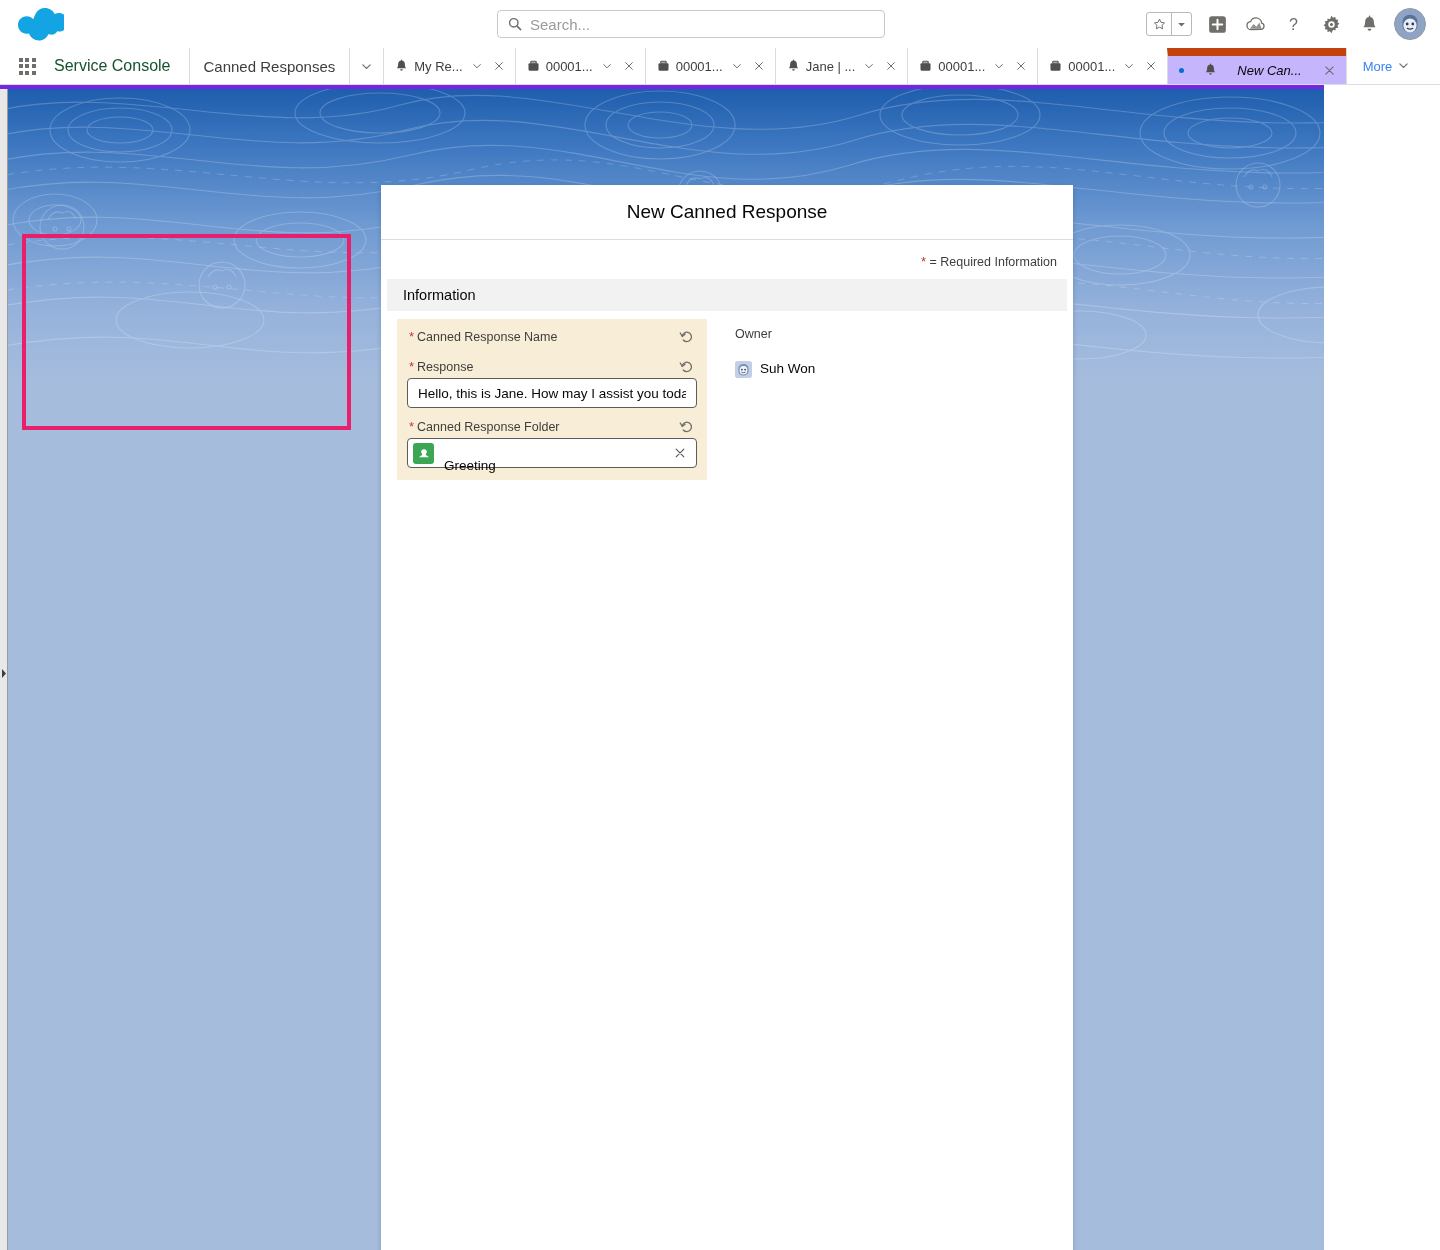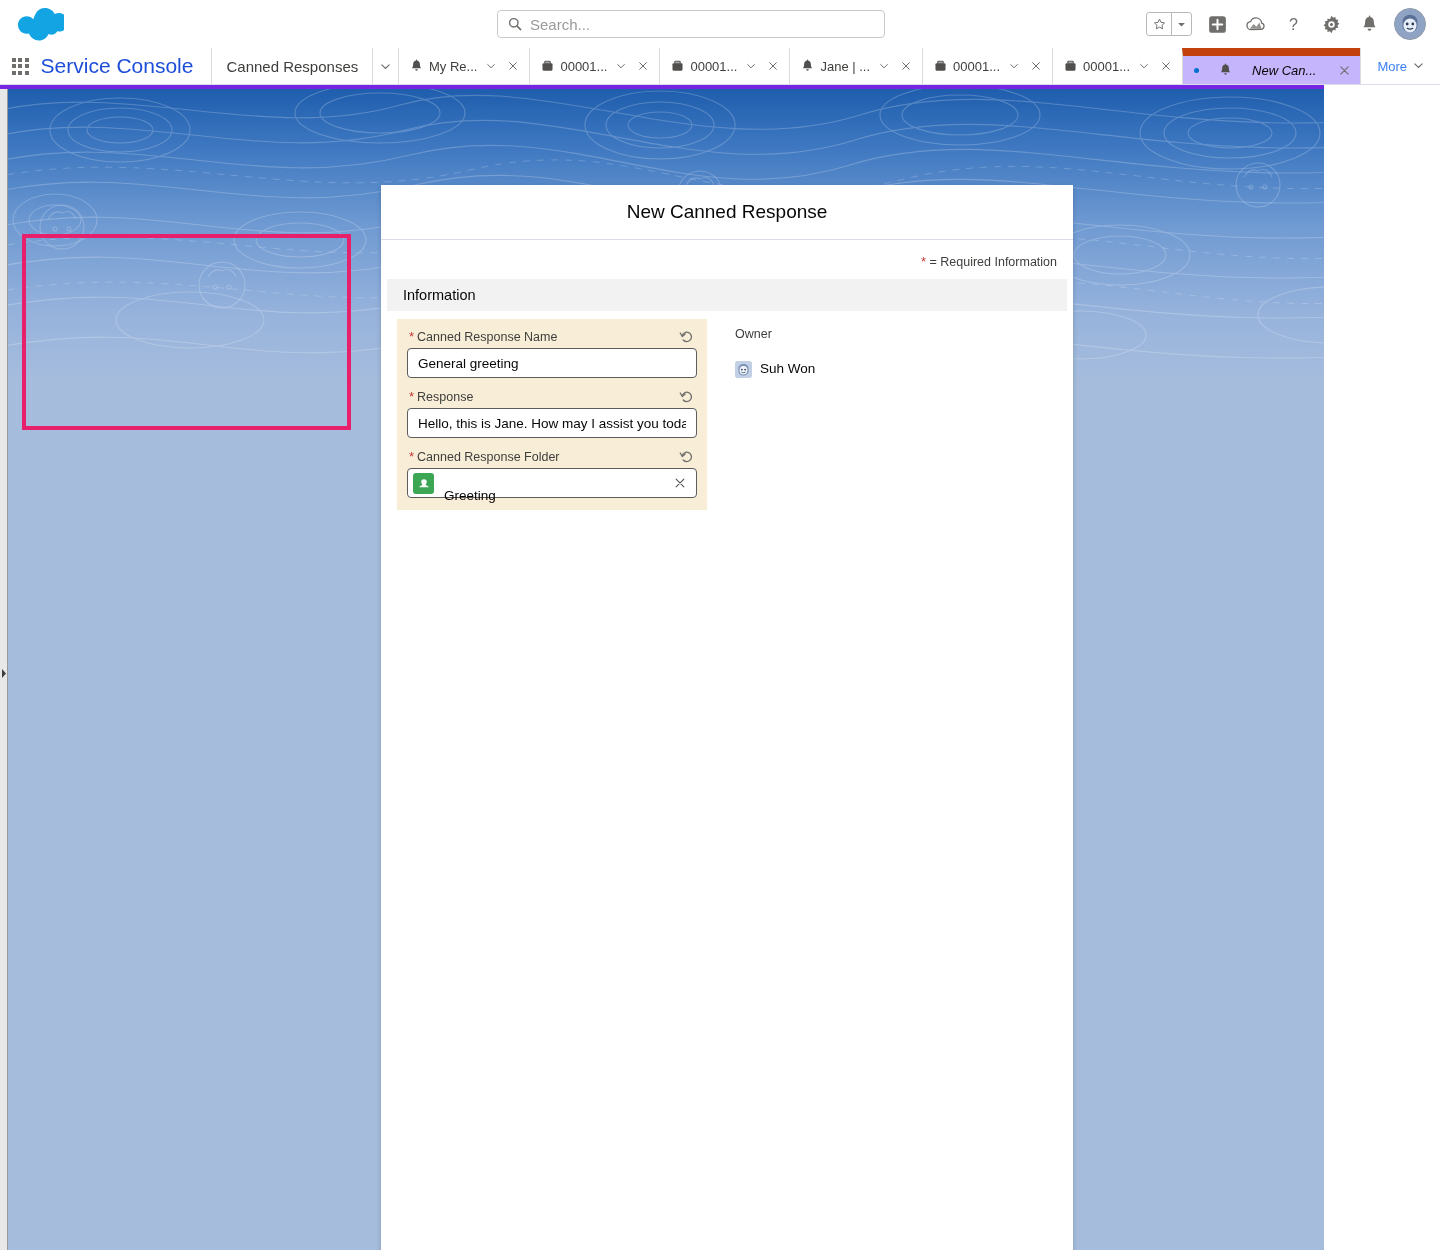--- a/index.html
+++ b/index.html
@@ -80,21 +80,21 @@
     display: flex; align-items: stretch;
   }
   .app-launcher {
     width: 54px; display: flex; align-items: center; justify-content: center;
     cursor: pointer;
   }
   .waffle { display: grid; grid-template-columns: repeat(3, 4px); gap: 2.5px; }
   .waffle i { width: 4px; height: 4px; background: #706e6b; display: block; }
   .app-name {
     display: flex; align-items: center;
-    font-size: 21px; color: #1d4ed8;
+    font-size: 16px; color: #14532d;
     padding-right: 18px;
     white-space: nowrap;
   }
   .nav-item {
     display: flex; align-items: center;
     padding: 0 14px;
     font-size: 15px; color: #3e3e3c;
     border-left: 1px solid #dddbda;
     white-space: nowrap;
     cursor: pointer;
@@ -662,21 +662,20 @@
               <div class="fld-label">
                 <span class="req-star">*</span>
                 <span>Canned Response Name</span>
               </div>
               <span class="revert-btn">
                 <svg viewBox="0 0 16 16" width="15" height="15">
                   <path d="M3.4 7.4a5 5 0 1 1 1.1 4.3" fill="none" stroke="#706e6b" stroke-width="1.4" stroke-linecap="round"></path>
                   <path d="M1.3 4.3 L3.5 8 L6.6 5.4" fill="none" stroke="#706e6b" stroke-width="1.4" stroke-linecap="round" stroke-linejoin="round"></path>
                 </svg>
               </span>
-              <input class="fld-input" type="text" value="General greeting" style="">
             </div>
 
             <div class="fld">
               <div class="fld-label">
                 <span class="req-star">*</span>
                 <span>Response</span>
               </div>
               <span class="revert-btn">
                 <svg viewBox="0 0 16 16" width="15" height="15">
                   <path d="M3.4 7.4a5 5 0 1 1 1.1 4.3" fill="none" stroke="#706e6b" stroke-width="1.4" stroke-linecap="round"></path>

